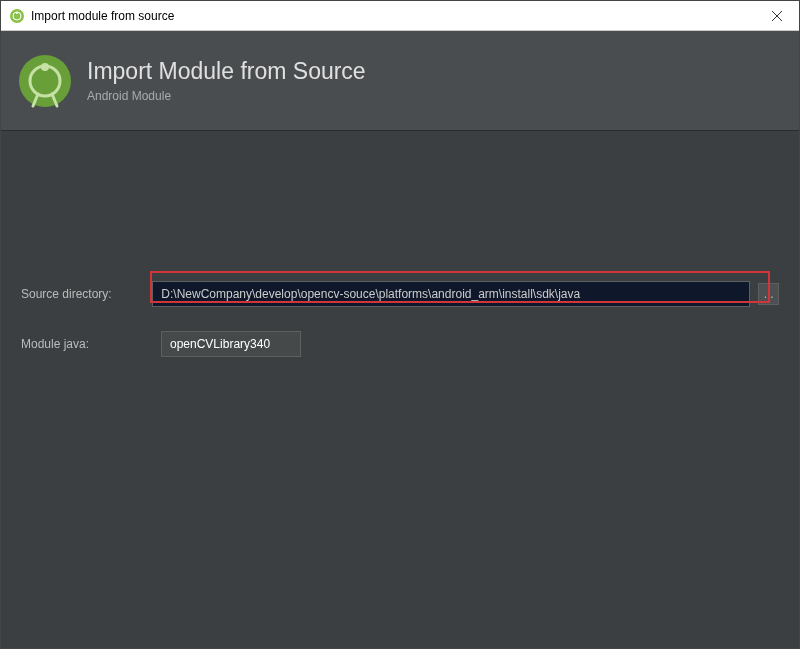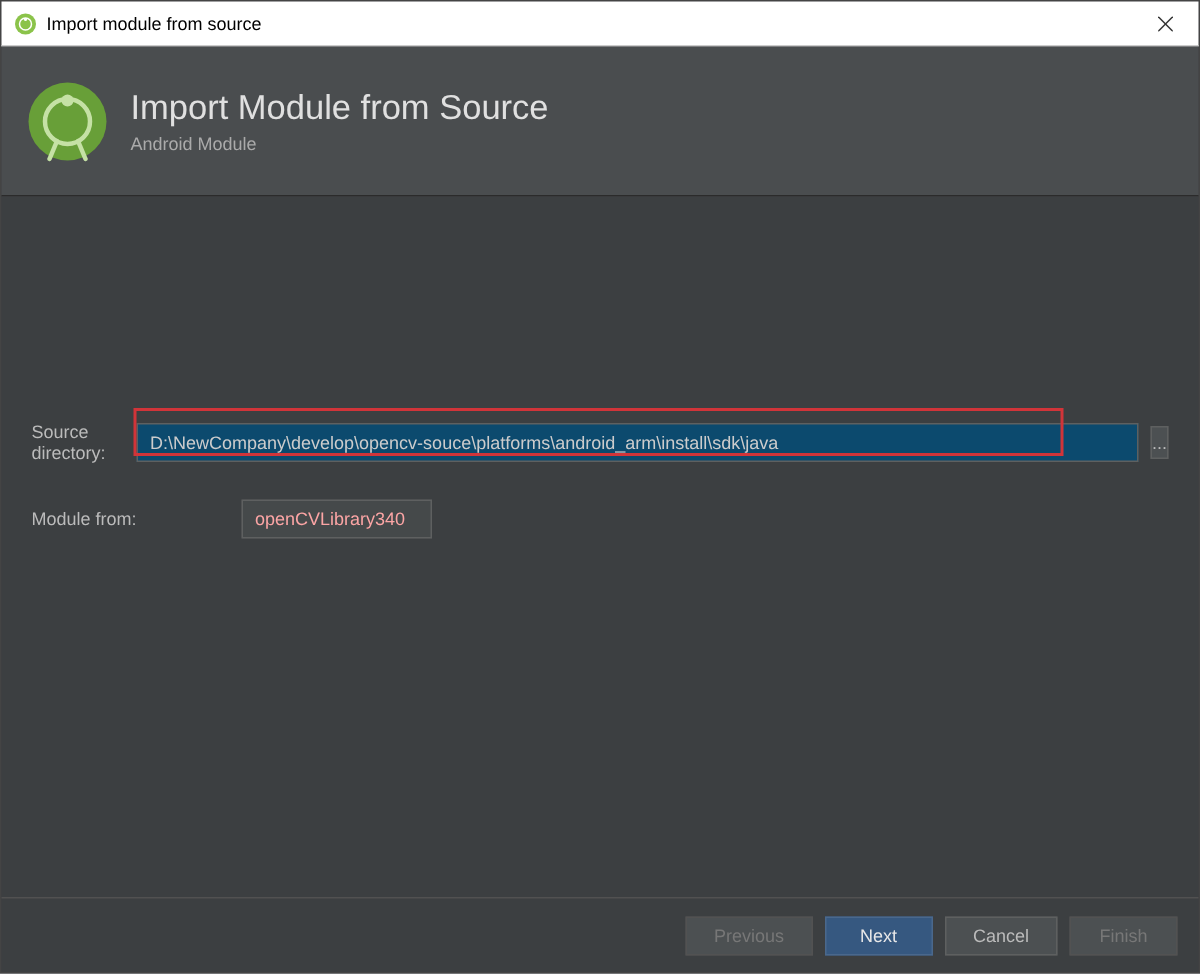--- a/index.html
+++ b/index.html
@@ -91,23 +91,23 @@
       width: 140px;
       font-size: 12px;
       color: #bbb;
       padding-right: 8px;
     }
     .source-input-wrap {
       flex: 1;
       position: relative;
     }
     .source-input {
-      width: 668px;
+      width: 598px;
       height: 26px;
-      background: #0c4a6e;
+      background: #0f172a;
       border: 1px solid #5e6060;
       color: #ccc;
       font-size: 12px;
       padding: 0 8px;
     }
     .red-box {
       position: absolute;
       left: -2px;
       top: -10px;
       width: 620px;
@@ -121,25 +121,25 @@
       margin-left: 8px;
       background: #4c5052;
       border: 1px solid #5e6060;
       color: #bbb;
       font-size: 12px;
       display: flex;
       align-items: center;
       justify-content: center;
     }
     .module-input {
-      width: 127px;
+      width: 140px;
       height: 26px;
       background: #45494a;
       border: 1px solid #5e6060;
-      color: #fca5a5;
+      color: #ffffff;
       font-size: 12px;
       padding: 0 8px;
     }
     .footer {
       height: 50px;
       background: #3c3f41;
       border-top: 1px solid #515151;
       display: flex;
       align-items: center;
       justify-content: flex-end;
@@ -211,26 +211,20 @@
     <div class="form-row">
       <div class="form-label">Source directory:</div>
       <div class="source-input-wrap">
         <div class="red-box"></div>
         <input class="source-input" type="text" value="D:\NewCompany\develop\opencv-souce\platforms\android_arm\install\sdk\java" style="">
       </div>
       <div class="browse-btn">...</div>
     </div>
 
     <div class="form-row">
-      <div class="form-label">Module from:</div>
+      <div class="form-label">Module java:</div>
       <input class="module-input" type="text" value="openCVLibrary340" style="">
     </div>
 
   </div>
 
-  <div class="footer">
-    <div class="btn disabled">Previous</div>
-    <div class="btn primary">Next</div>
-    <div class="btn">Cancel</div>
-    <div class="btn disabled">Finish</div>
-  </div>
 
 </div>
 
 </body></html>

